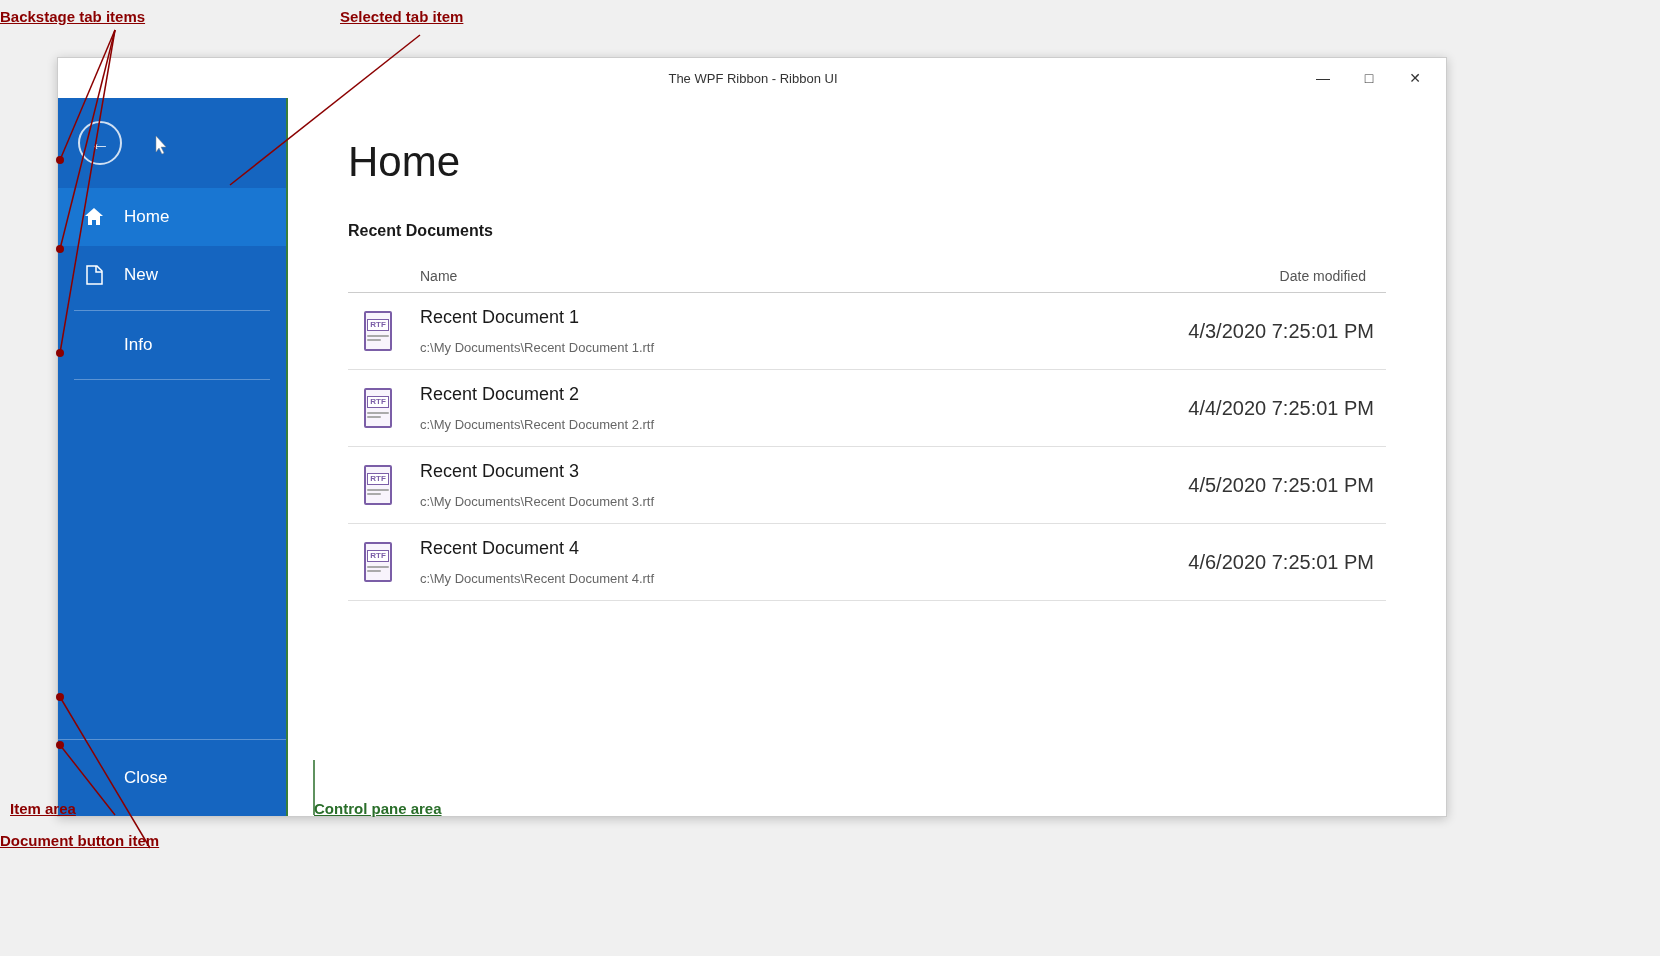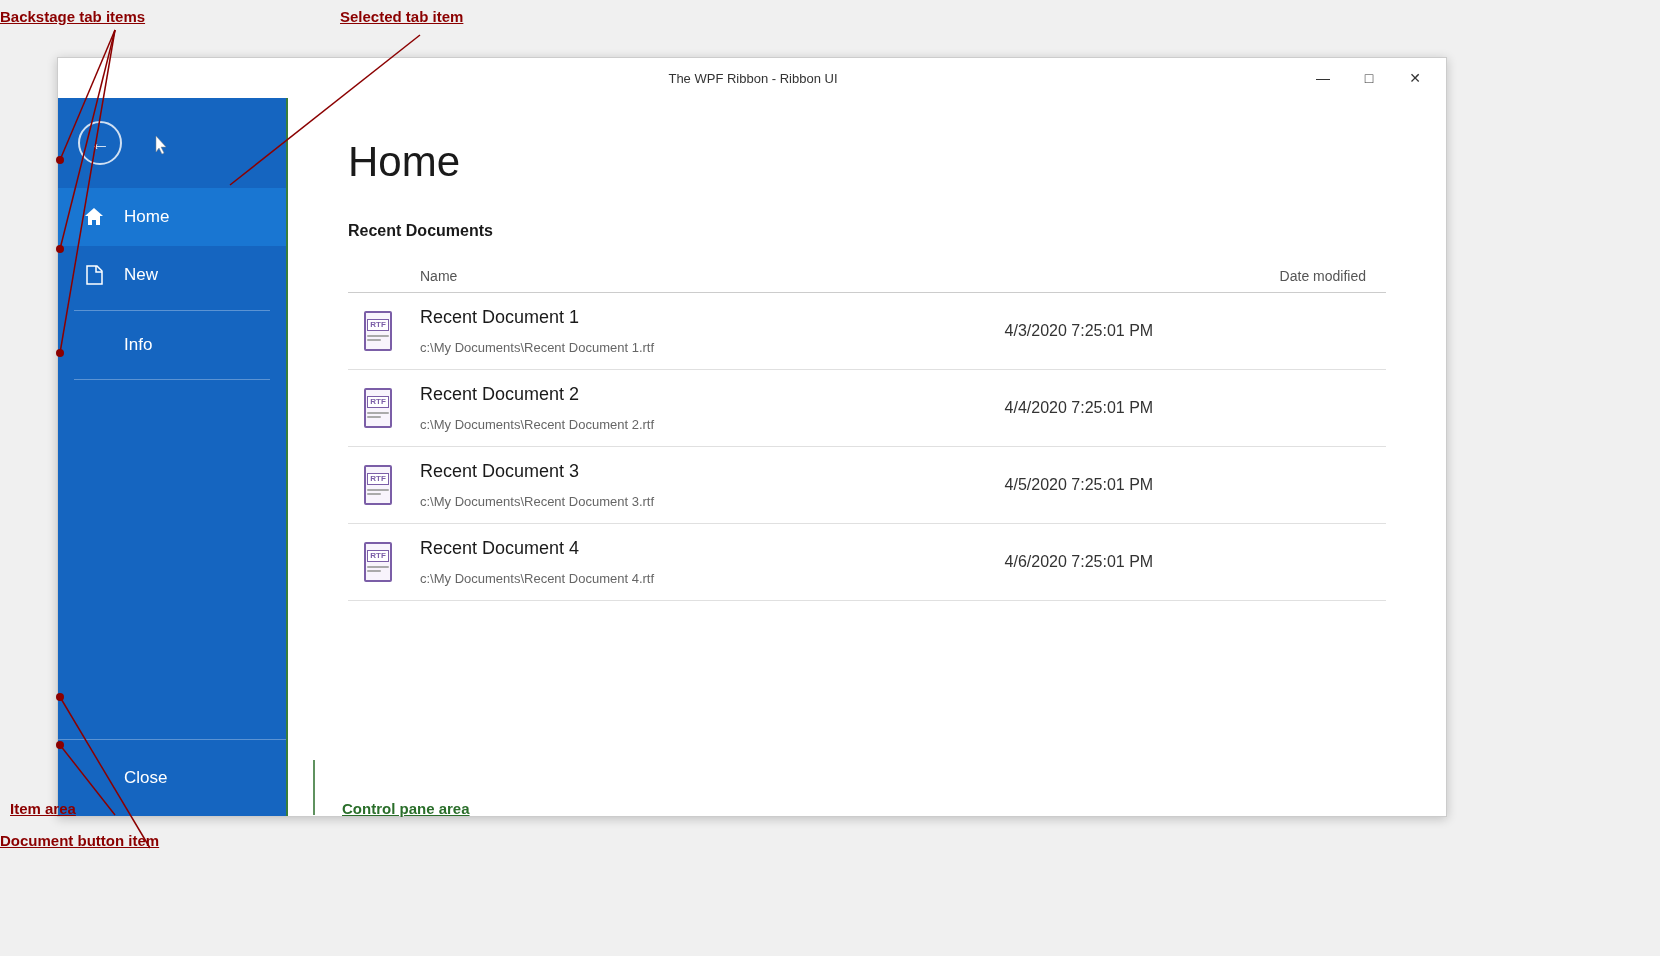--- a/index.html
+++ b/index.html
@@ -241,23 +241,24 @@
       font-size: 18px;
       color: #1a1a1a;
       font-weight: 400;
     }
     .doc-path {
       font-size: 13px;
       color: #666;
       margin-top: 12px;
     }
     .doc-date {
-      font-size: 16px;
+      font-size: 20px;
       color: #333;
       white-space: nowrap;
+      text-align: right;
       padding-right: 20px;
     }
 
     
     .annotation-svg {
       position: absolute;
       top: 0;
       left: 0;
       width: 1660px;
       height: 956px;
@@ -265,21 +266,21 @@
       z-index: 98;
     }
   </style>
 </head>
 <body>
 
 <div class="annotation" style="top:8px; left:0;">Backstage tab items</div>
 <div class="annotation" style="top:8px; left:340px;">Selected tab item</div>
 <div class="annotation" style="top:800px; left:10px;">Item area</div>
 <div class="annotation" style="top:832px; left:0px;">Document button item</div>
-<div class="annotation" style="top:800px; left:314px; color:#2a6e2a;margin-left:28px;">Control pane area</div>
+<div class="annotation" style="top:800px; left:314px; color:#2a6e2a;">Control pane area</div>
 
 <svg class="annotation-svg">
 
   <line x1="115" y1="30" x2="60" y2="160" stroke="#8b0000" stroke-width="1.5"></line>
   <circle cx="60" cy="160" r="4" fill="#8b0000"></circle>
 
   <line x1="115" y1="30" x2="60" y2="249" stroke="#8b0000" stroke-width="1.5"></line>
   <circle cx="60" cy="249" r="4" fill="#8b0000"></circle>
 
   <line x1="115" y1="30" x2="60" y2="353" stroke="#8b0000" stroke-width="1.5"></line>

